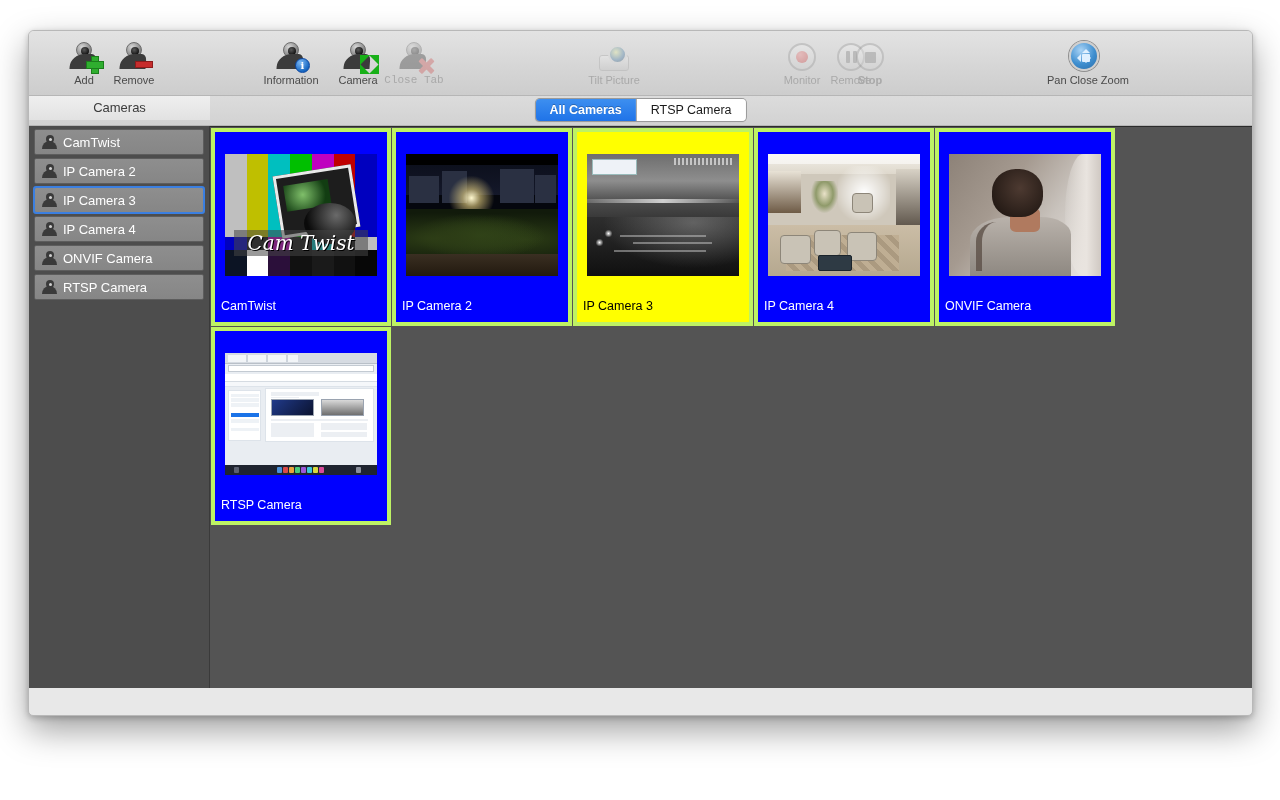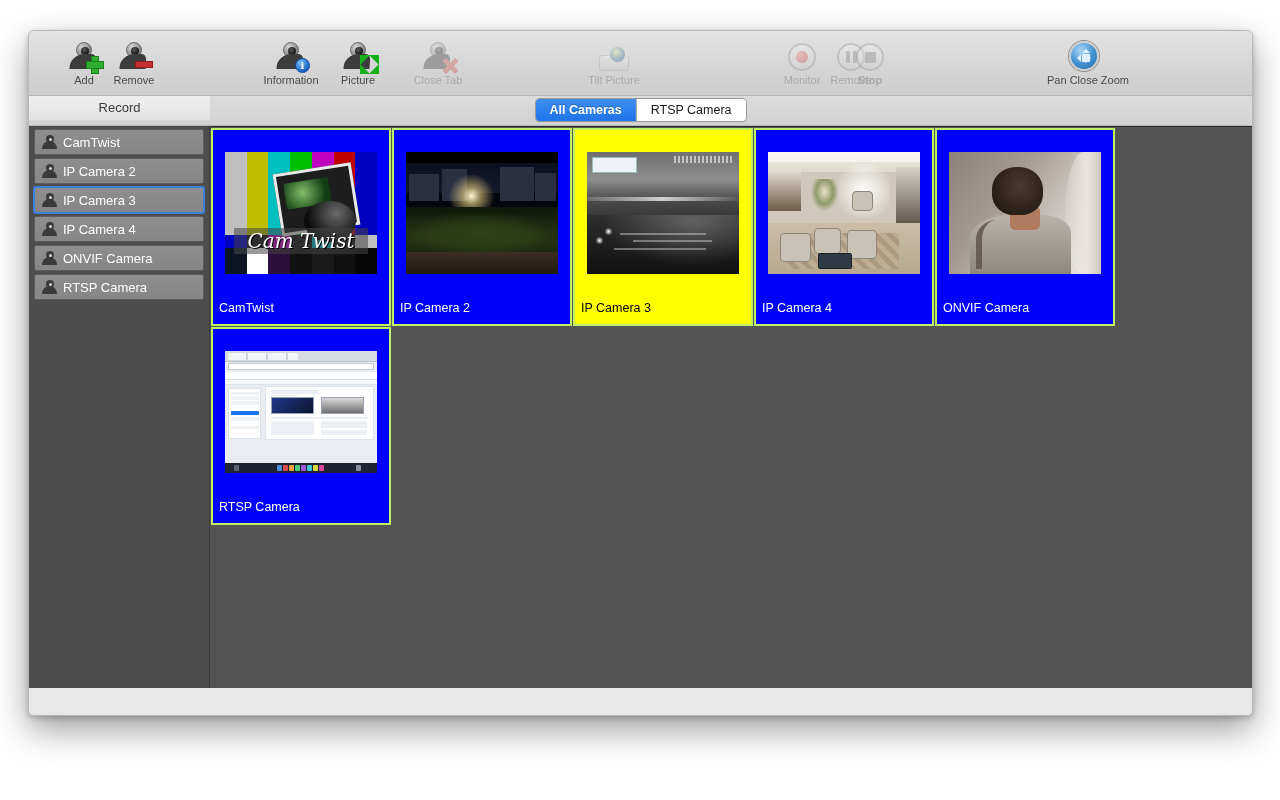--- a/index.html
+++ b/index.html
@@ -97,21 +97,21 @@
   #stage{
     flex:1; background:#545454; position:relative;
     border-top:1px solid #2b2b2b;
     overflow:hidden;
   }
   #grid{ position:absolute; left:1px; top:1px; display:flex; flex-wrap:wrap; }
 
   
   .tile{
     width:180px; height:198px; margin:0 1px 1px 0;
-    border:2px solid #bef264;
+    border:4px solid #bef264;
     position:relative; cursor:default;
   }
   .tile.blue{ background:#0000ff; }
   .tile.yellow{ background:#ffff00; }
   .tile .video{
     position:absolute; left:50%; transform:translateX(-50%); top:22px;
     width:152px; height:122px; background:#111; overflow:hidden;
   }
   .tile .caption{
     position:absolute; left:6px; bottom:9px; font-size:12.5px;
@@ -420,24 +420,24 @@
               <div class="lens"></div>
               <div class="stand"></div>
             <div class="badge expand">
                 <span class="a"></span>
                 <span class="b"></span>
                 <span class="c"></span>
                 <span class="d"></span>
               </div>
           </div>
         </div>
-        <div class="tb-label">Picture</div>
-      </div>
-
-      <div class="tb-item disabled" style="left:372px;">
+        <div class="tb-label">Camera</div>
+      </div>
+
+      <div class="tb-item disabled" style="left:348px;font-family:Liberation Mono, monospace;">
         <div class="tb-icon">
           <div class="cam-glyph">
               <div class="lens"></div>
               <div class="stand"></div>
               <div class="badge xmark"></div>
             </div>
         </div>
         <div class="tb-label">Close Tab</div>
       </div>
 
@@ -489,21 +489,21 @@
               <i class="lf"></i>
               <i class="rt"></i>
               <b></b>
             </div>
         </div>
         <div class="tb-label">Pan Close Zoom</div>
       </div>
     </div>
 
     <div id="tabstrip">
-      <div id="headerbar">Record</div>
+      <div id="headerbar">Cameras</div>
       <div id="tabs">
         <div class="tab active">All Cameras</div>
         <div class="tab">RTSP Camera</div>
       </div>
     </div>
 
     <div id="body">
 
       <div id="sidebar">
         <div class="cam-item">

